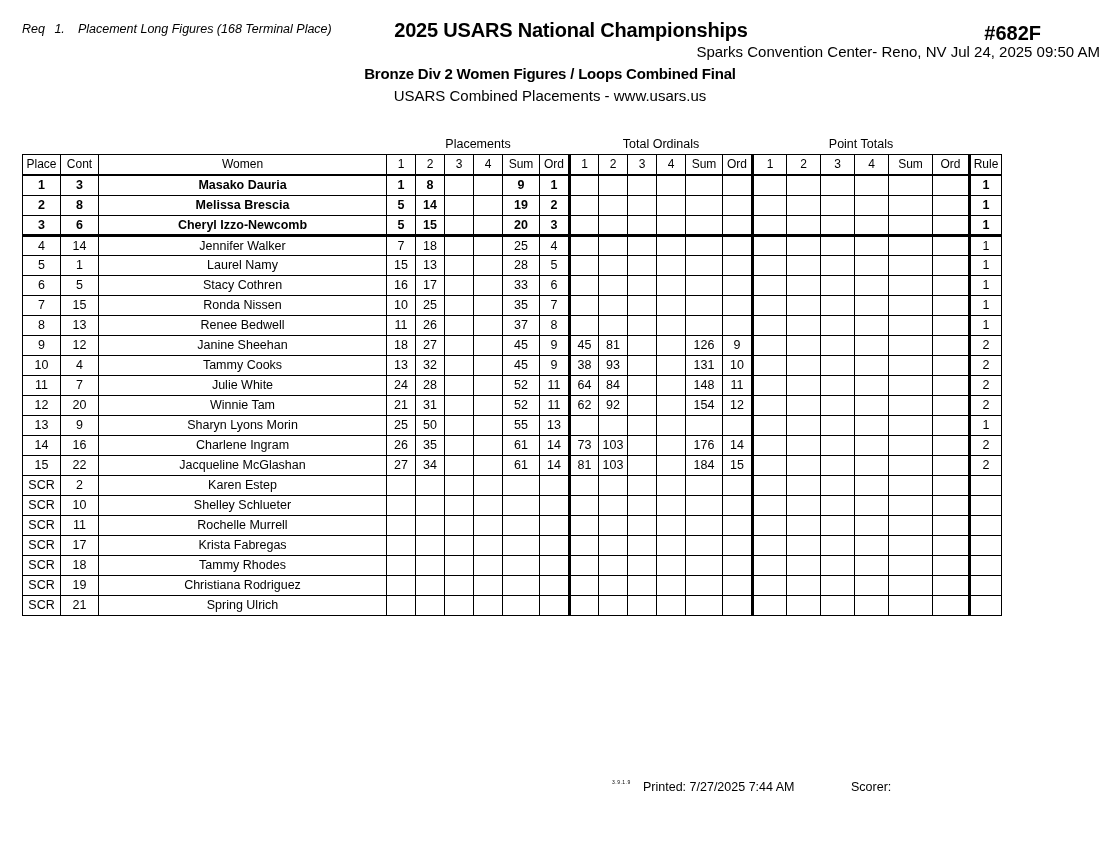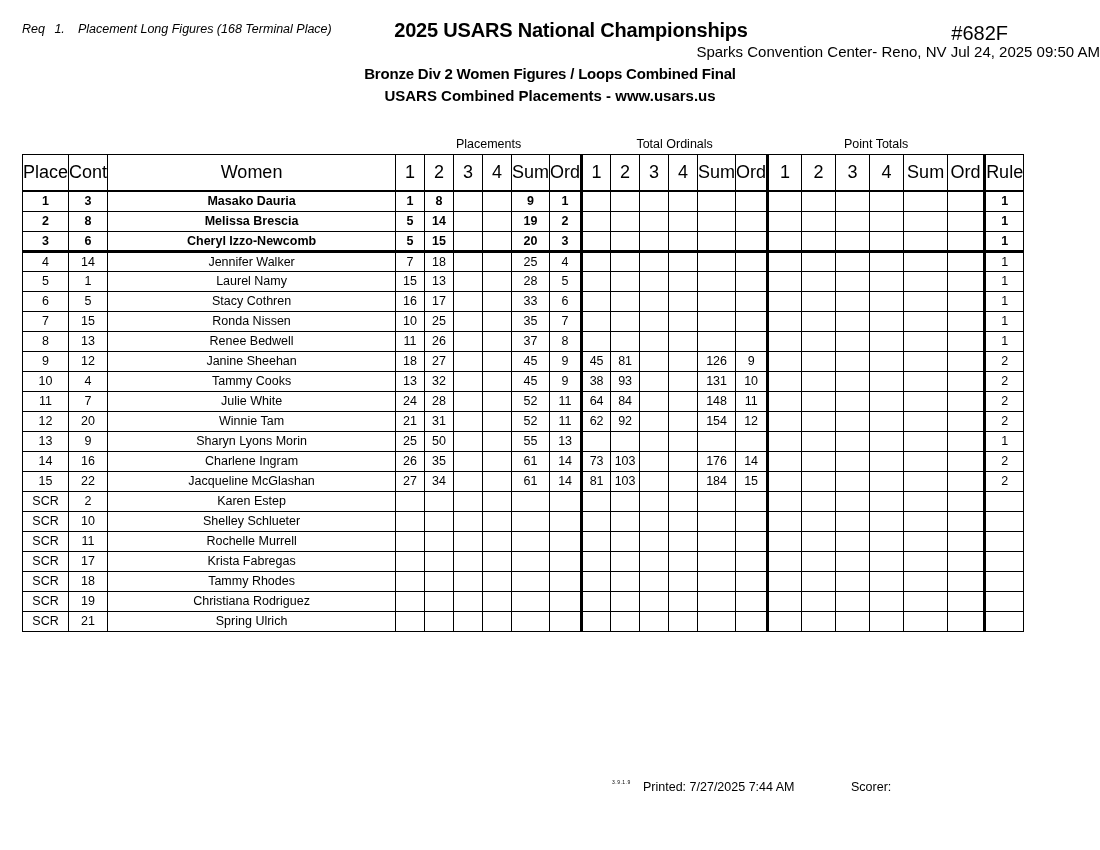--- a/index.html
+++ b/index.html
@@ -17,23 +17,23 @@
 
   .reqs{position:absolute;left:22px;top:20px;line-height:18px;font-style:italic;}
   .req-line{font-size:12.5px;white-space:nowrap;}
   .req-line .rw{display:inline-block;}
   .req-line .rn{display:inline-block;width:20px;}
 
   .titles{position:absolute;left:0;right:0;top:18px;text-align:center;}
   .t1{font-size:20px;font-weight:bold;letter-spacing:-0.2px;line-height:24px;padding-left:42px;}
   .t2{font-size:15px;line-height:20px;text-align:right;}
   .t3{font-size:15px;font-weight:bold;line-height:24px;letter-spacing:-0.2px;}
-  .t4{font-size:15px;line-height:20px;font-weight:bold;}
-
-  .evtno{position:absolute;right:92px;top:22px;font-size:20px;font-weight:normal;margin-left:45px;}
+  .t4{font-size:15px;line-height:20px;}
+
+  .evtno{position:absolute;right:59px;top:22px;font-size:20px;font-weight:bold;margin-left:45px;}
 
   
   .tablewrap{position:absolute;left:22px;top:135px;}
   table.sheet{border-collapse:collapse;table-layout:fixed;}
   table.sheet td, table.sheet th{
     padding:0;margin:0;
     font-weight:normal;
     font-size:12.5px;
     text-align:center;
     vertical-align:middle;
@@ -50,21 +50,21 @@
     border-top:1px solid #000;
     border-left:1px solid #000;
     border-right:1px solid #000;
     border-bottom:none;
     text-align:left;
     padding-left:4px;
     font-size:12px;
   }
 
   
-  tr.colhdr td{height:37px;font-size:18px;}
+  tr.colhdr td{height:21px;font-size:12px;}
 
   
   td.l{text-align:left;padding-left:5px;}
   td.b{font-weight:bold;}
 
   
   .sep-l{border-left:3px solid #000 !important;}
   tr.medal td{font-weight:bold;}
   tr.lastmedal td{border-bottom:3px solid #000 !important;}
   tr.hdrbottom td{border-bottom:2px solid #000 !important;}

